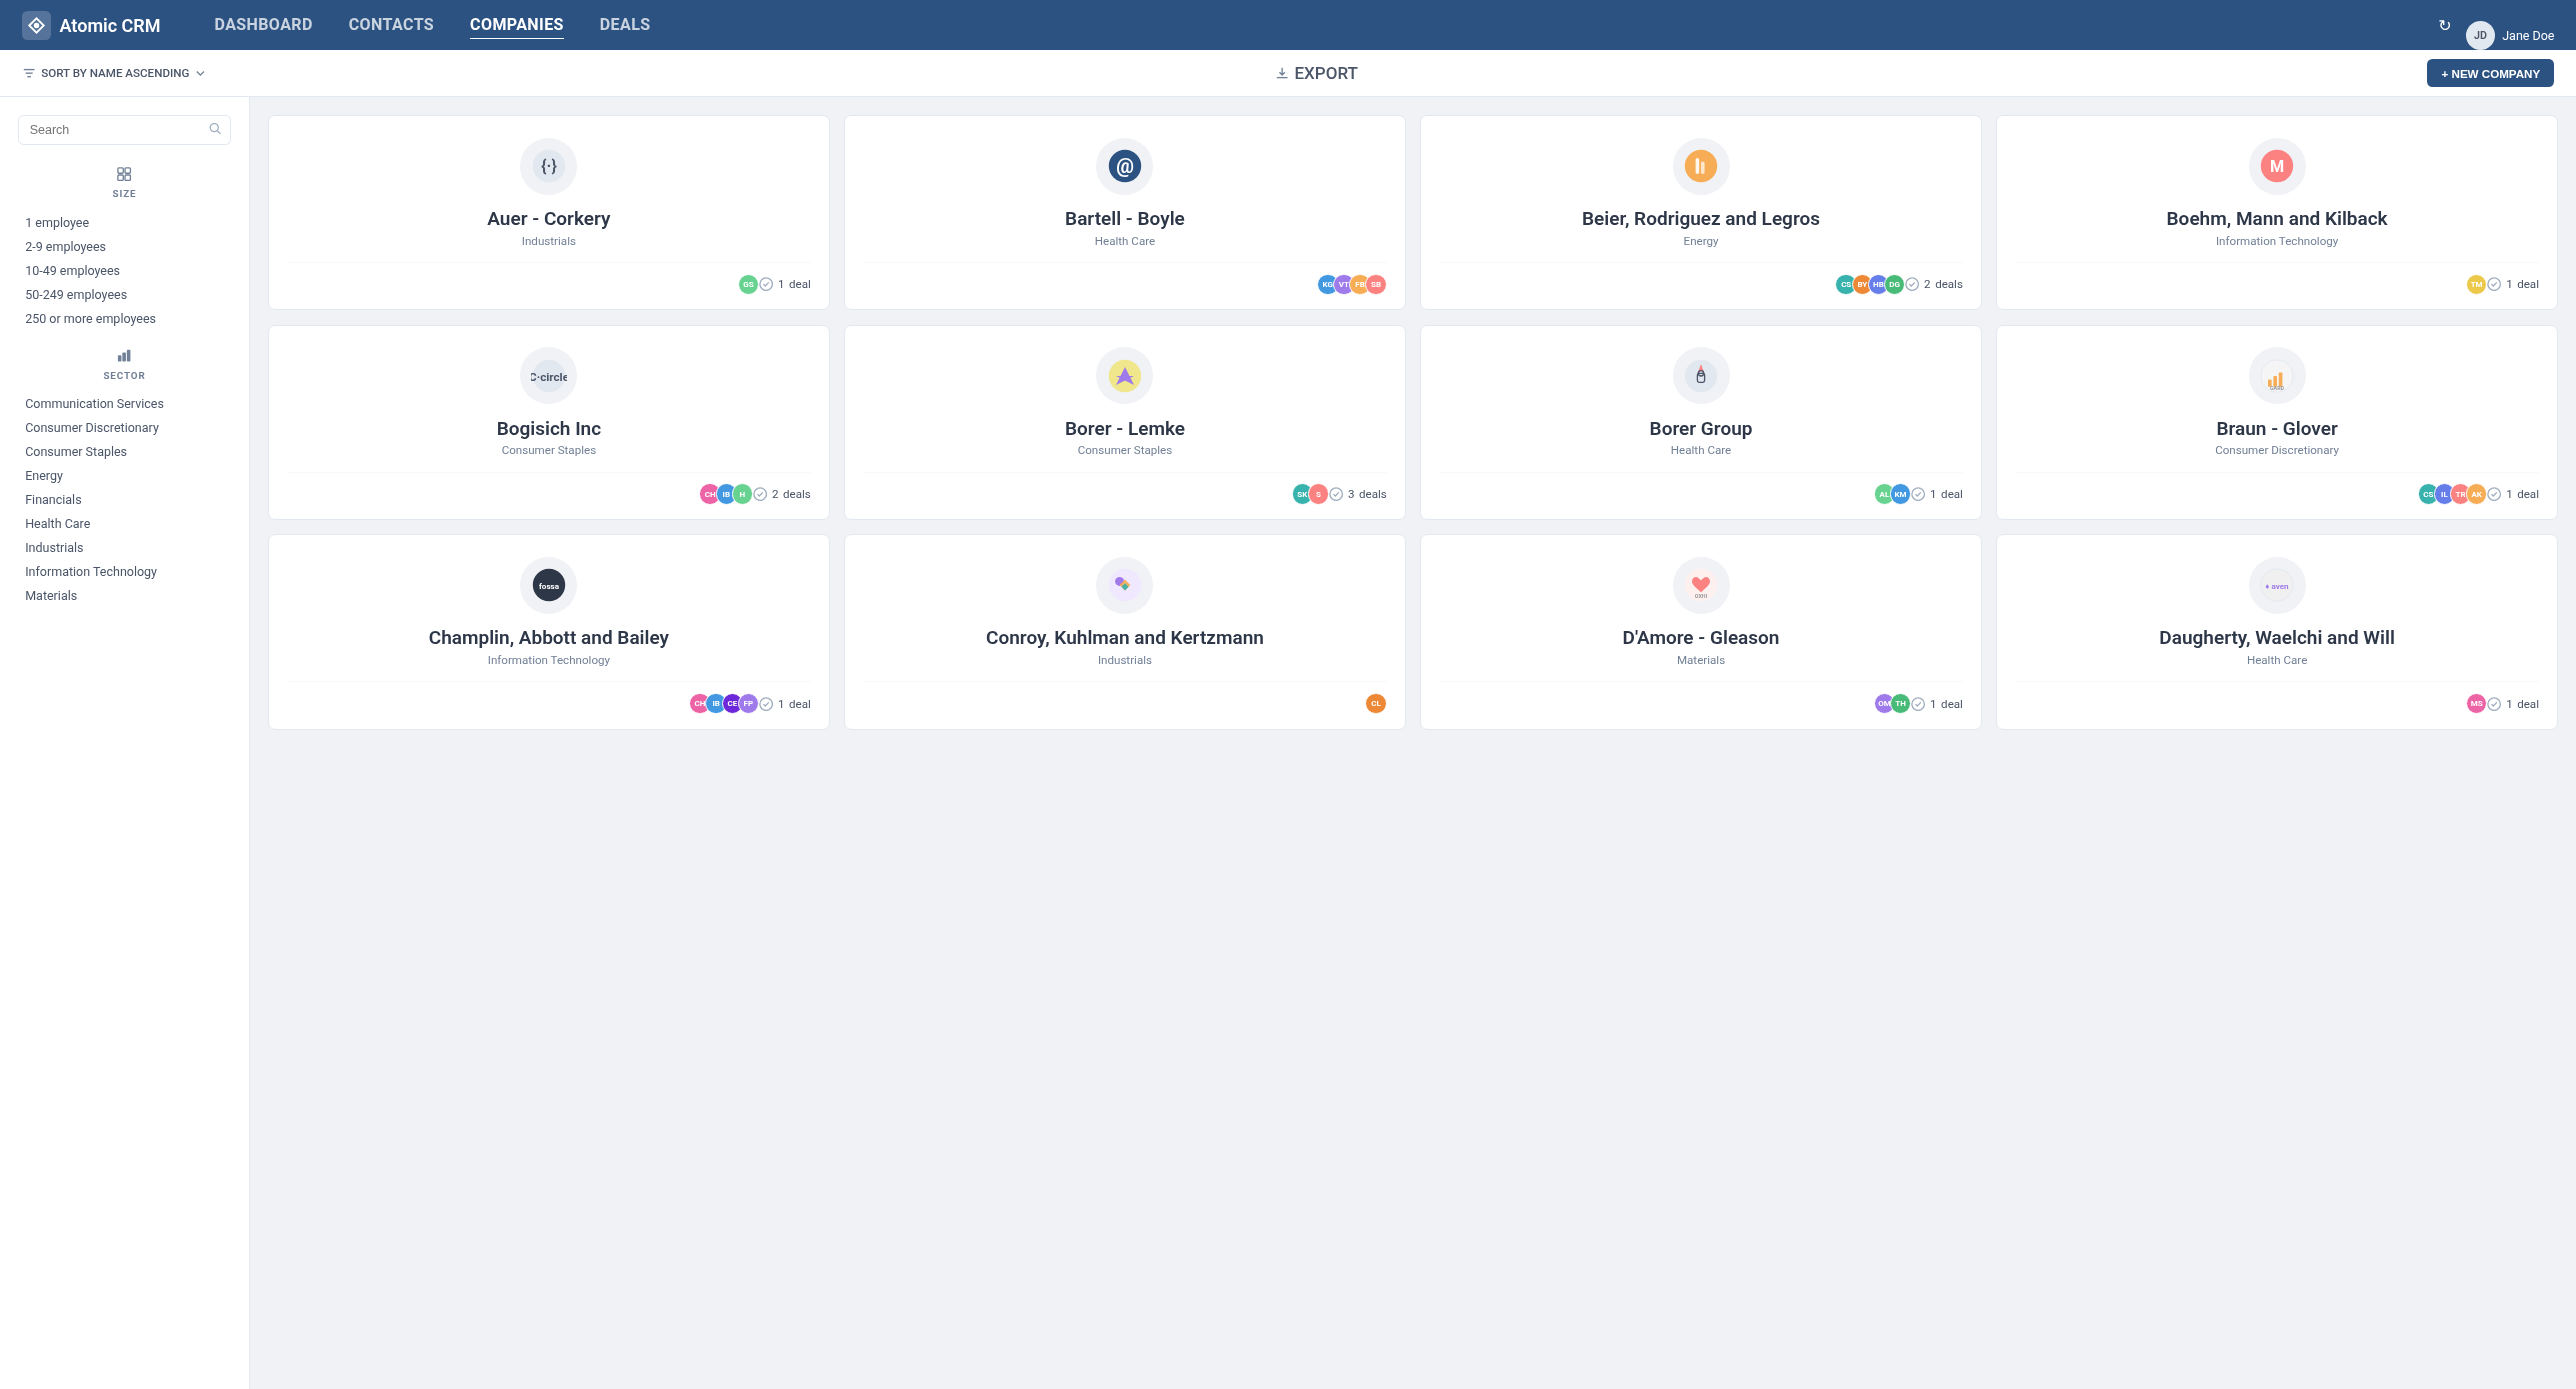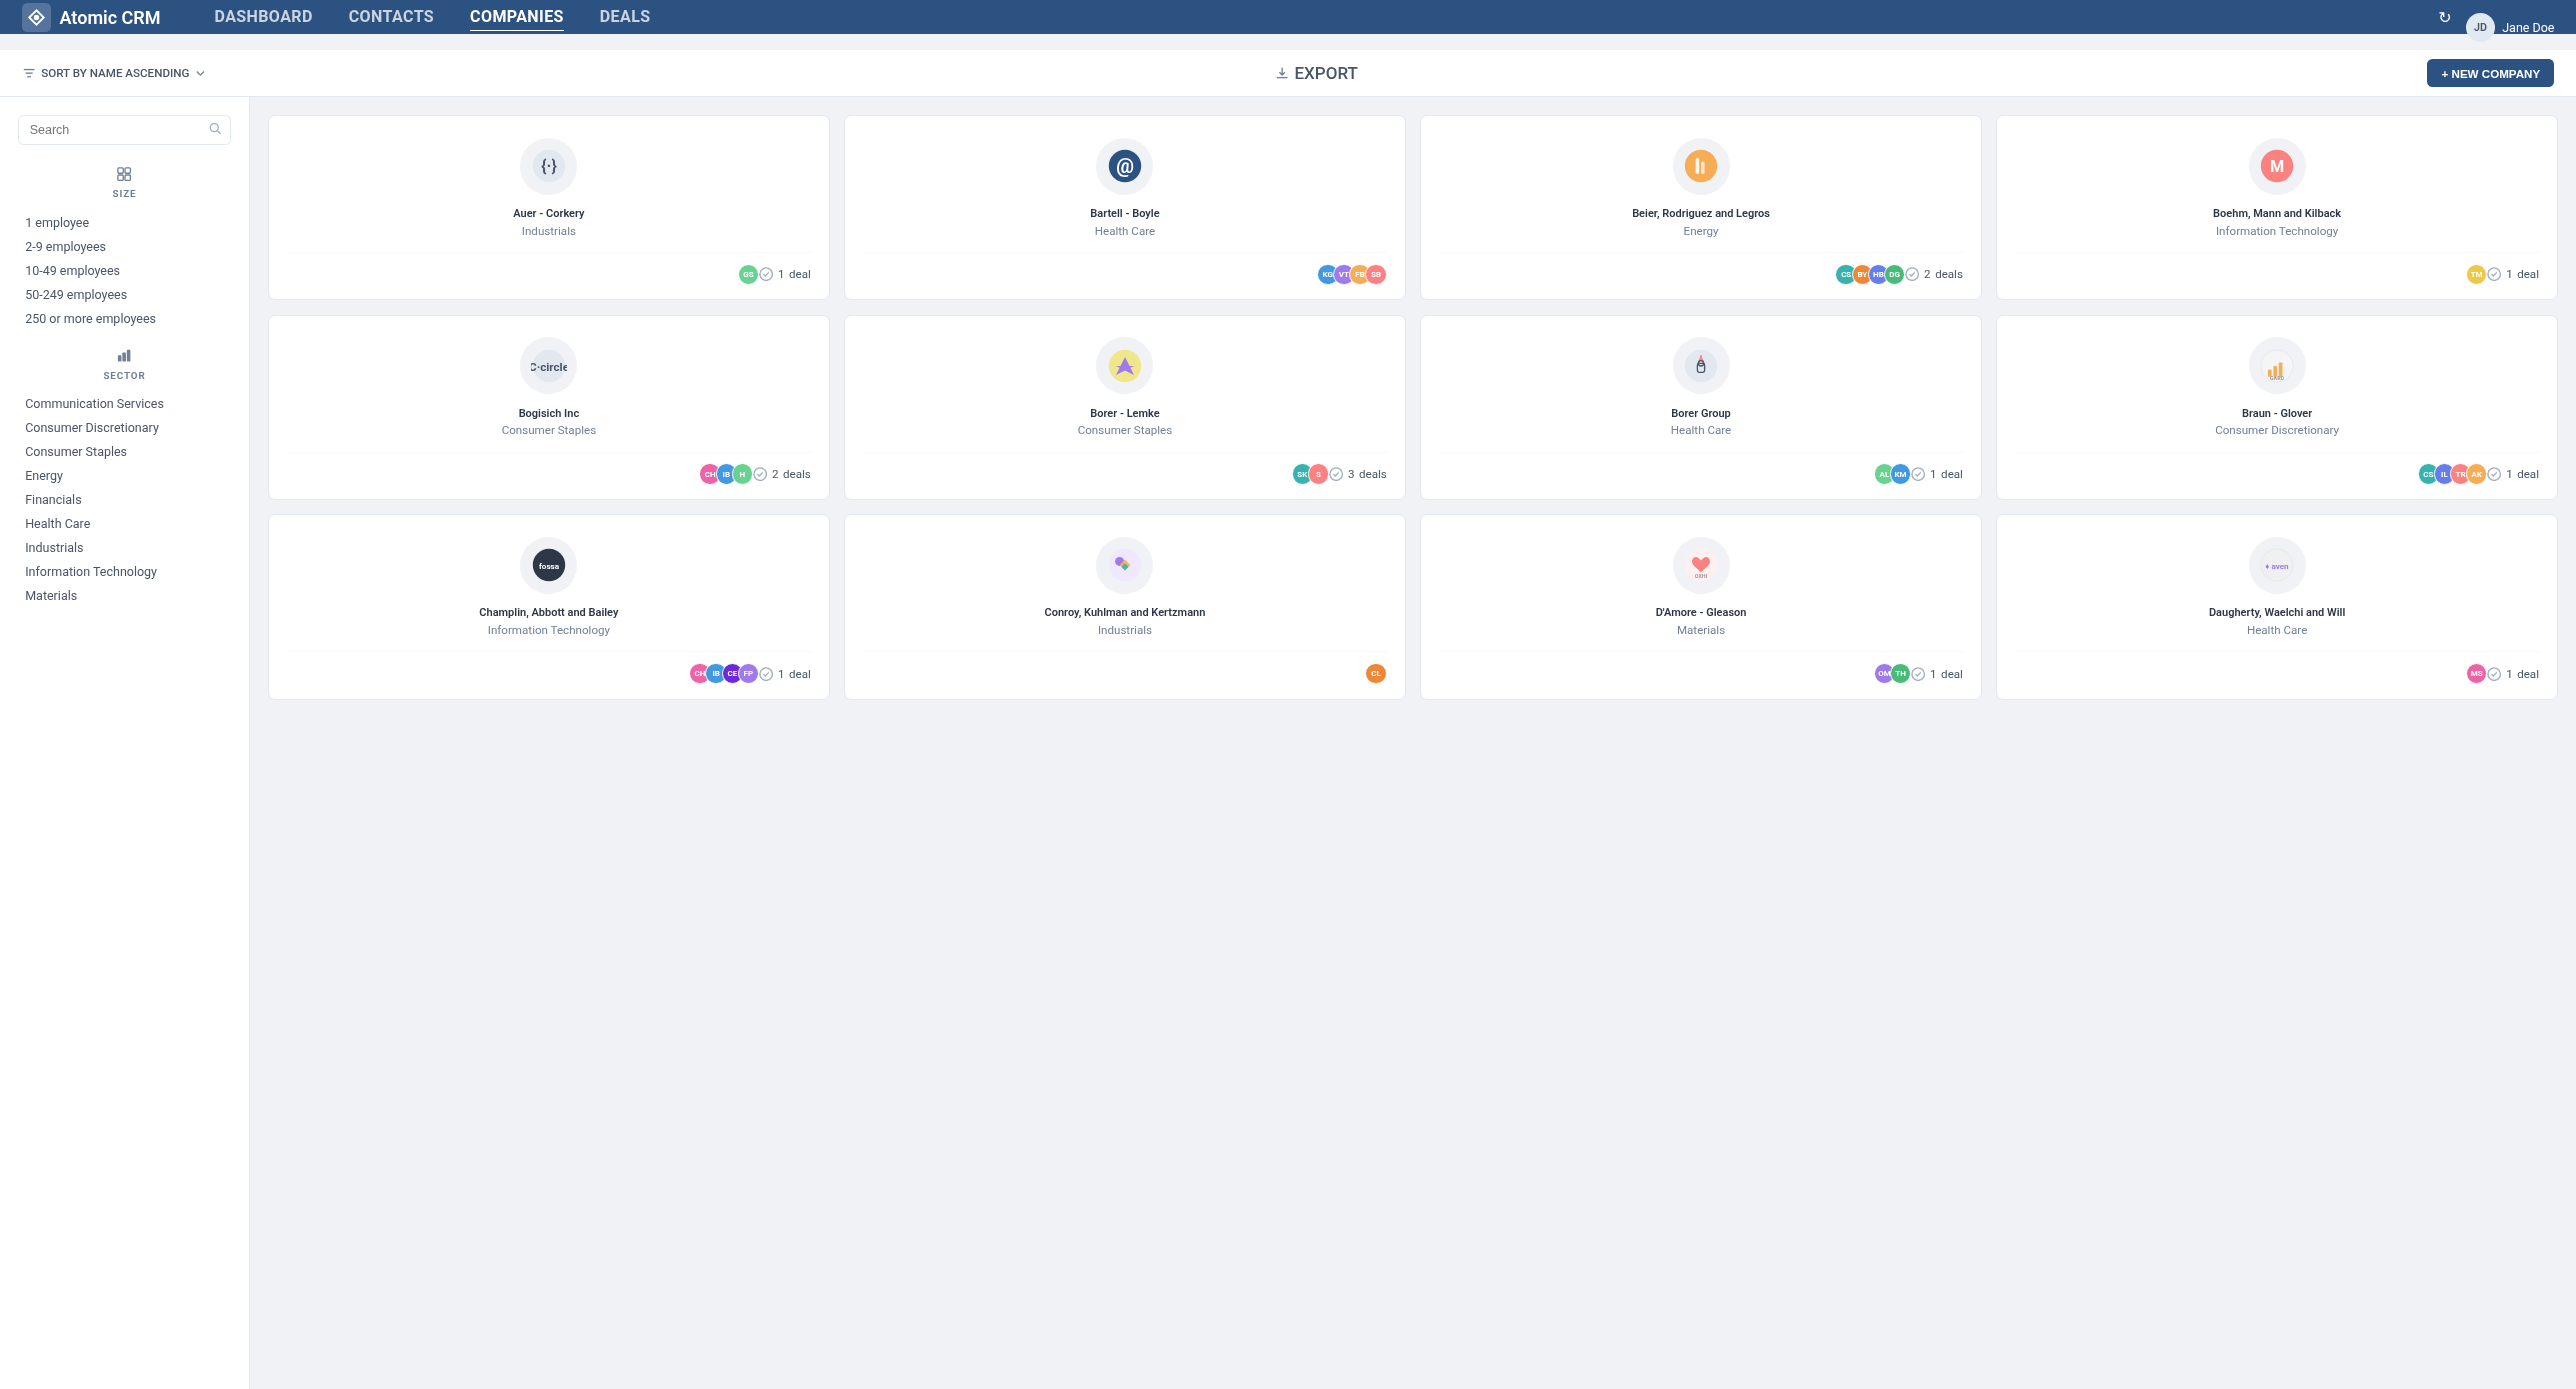--- a/index.html
+++ b/index.html
@@ -1,21 +1,21 @@
 <!DOCTYPE html>
 <html style="font-size:14.3px"><head>
   <meta charset="utf-8">
   <style>
     * { box-sizing: border-box; margin: 0; padding: 0; }
     body { font-family: -apple-system, BlinkMacSystemFont, 'Segoe UI', Roboto, sans-serif; background: #f0f2f5; }
 
     
     .header {
       background: #2c5282;
-      height: 34px;
+      height: 50px;
       display: flex;
       align-items: center;
       padding: 0 21.5px;
       position: fixed;
       top: 0; left: 0; right: 0;
       z-index: 100;
     }
     .header-logo {
       display: flex;
       align-items: center;
@@ -215,21 +215,21 @@
       display: flex;
       align-items: center;
       justify-content: center;
       margin-bottom: 12.5px;
       font-size: 21.5px;
       font-weight: 700;
       overflow: hidden;
       background: #f0f2f5;
     }
     .company-name {
-      font-size: 11px;
+      font-size: 19px;
       font-weight: 600;
       color: #2d3748;
       text-align: center;
       margin-bottom: 3.6px;
     }
     .company-sector {
       font-size: 11.6px;
       color: #718096;
       text-align: center;
       margin-bottom: 14.3px;

